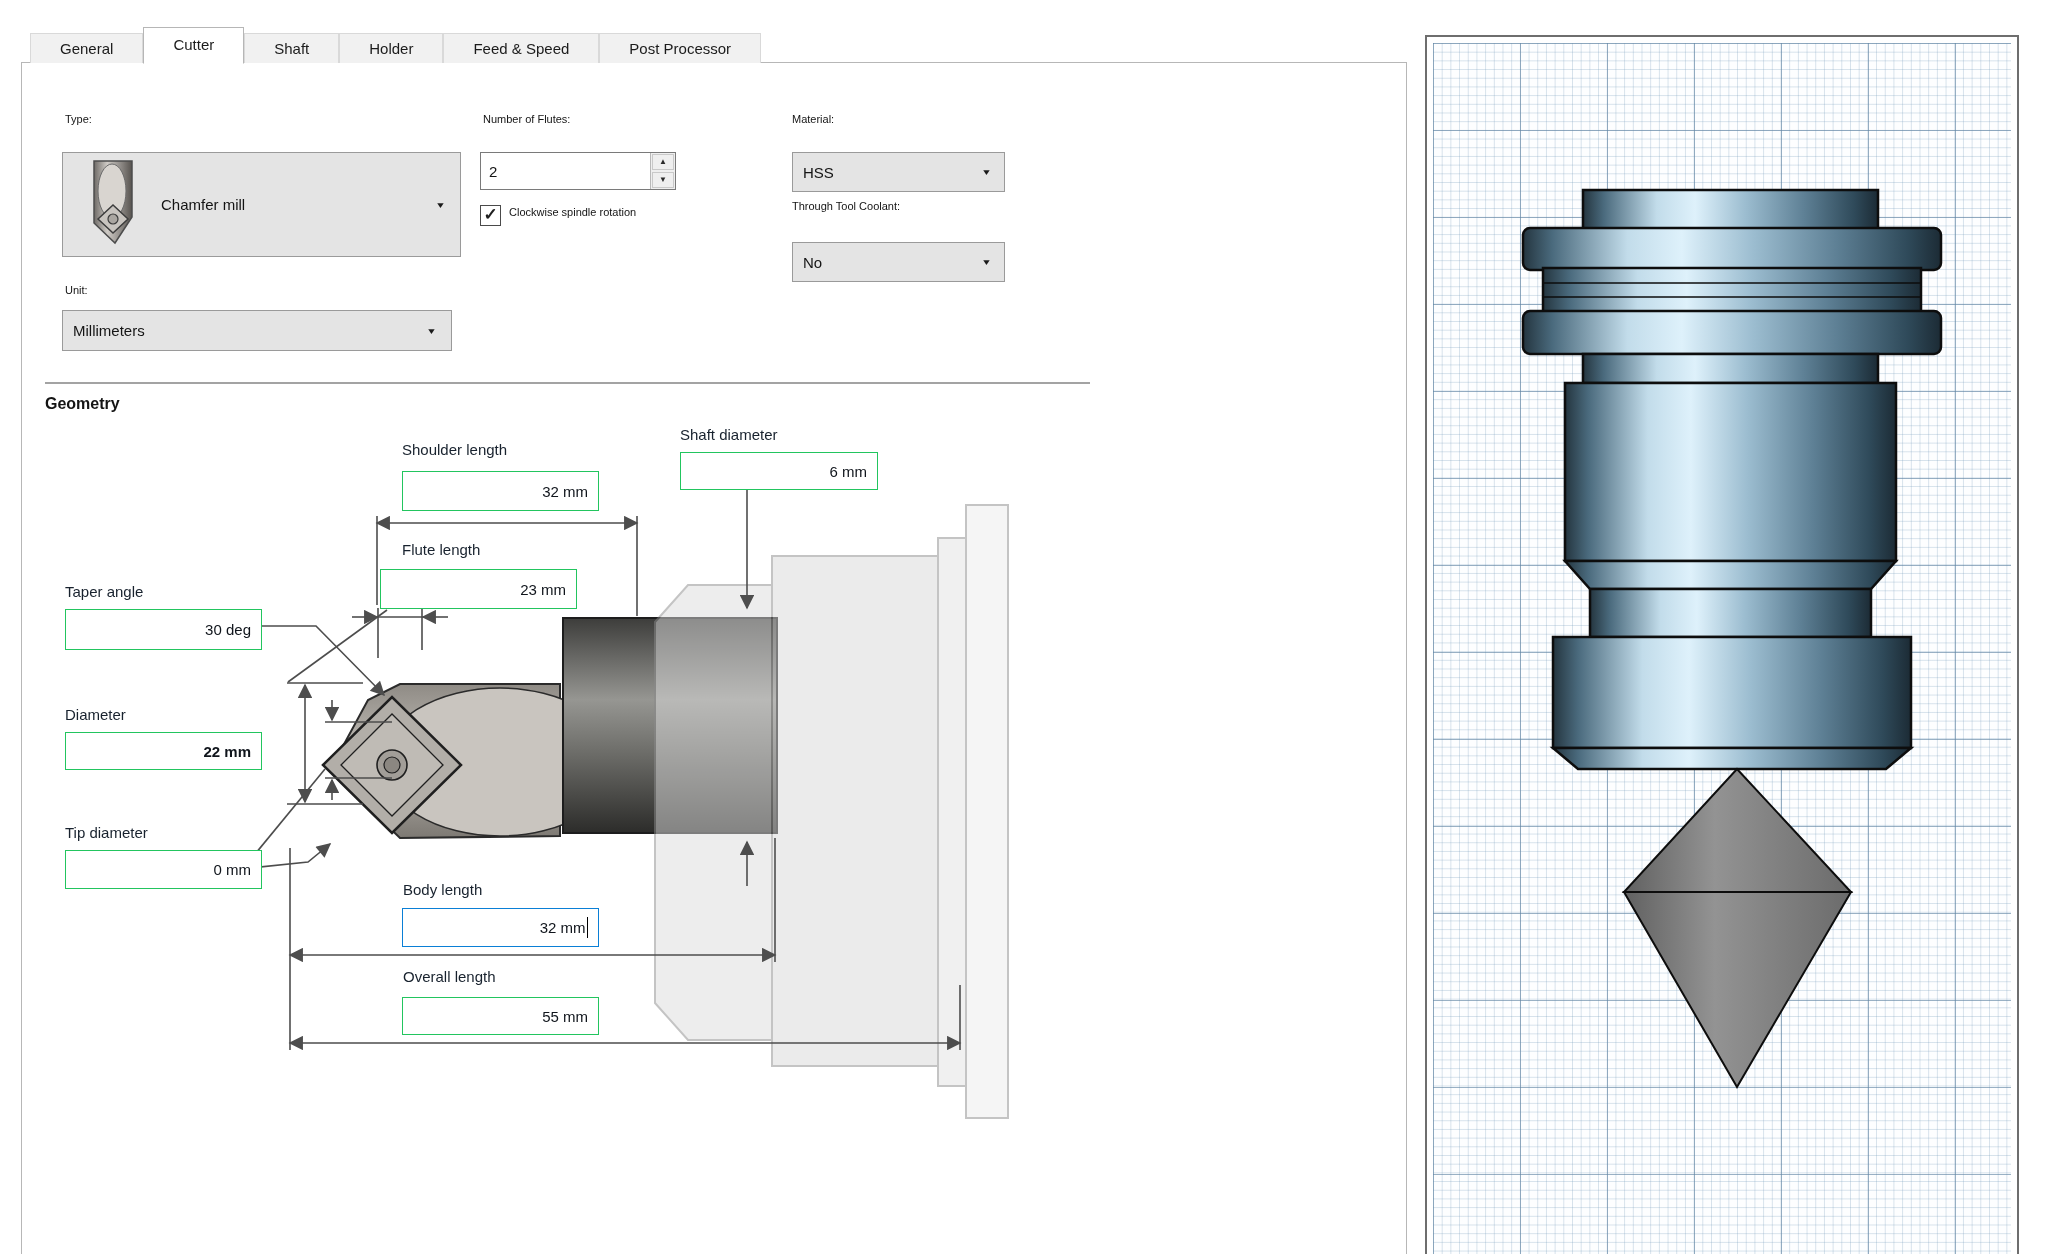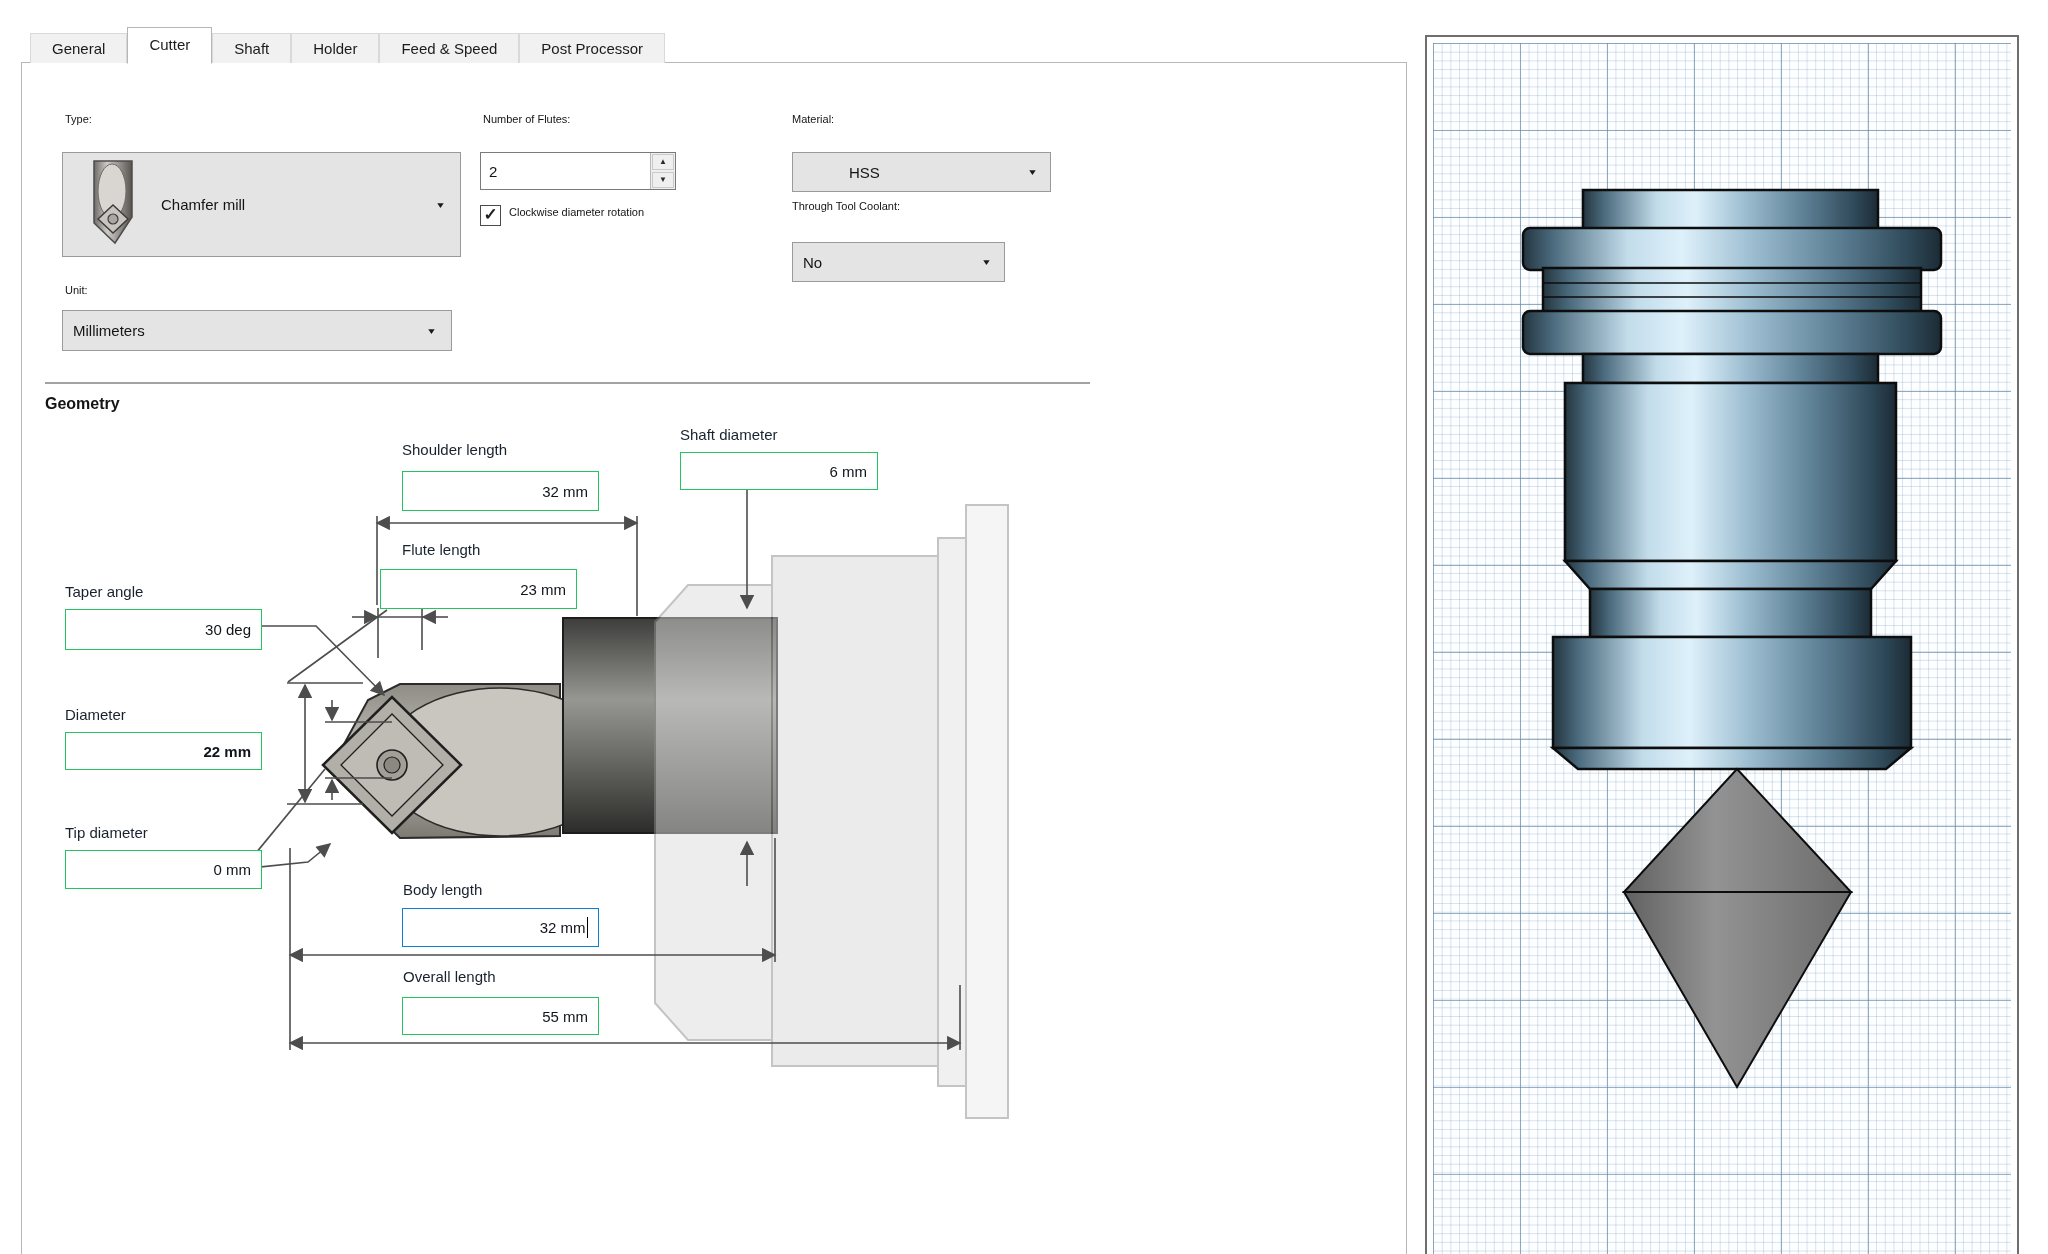--- a/index.html
+++ b/index.html
@@ -4,21 +4,21 @@
 <style>
   html,body{margin:0;padding:0;background:#ffffff;width:2048px;height:1254px;overflow:hidden;
     font-family:"Liberation Sans",sans-serif;-webkit-font-smoothing:antialiased;position:relative;}
   .abs{position:absolute;}
 
   
   .panel{left:21px;top:62px;width:1384px;height:1200px;border:1px solid #b7b7b7;background:#fff;z-index:1;}
 
   
   .tabbar{left:30px;top:28px;height:35px;display:flex;align-items:flex-end;z-index:5;}
-  .tab{height:29px;line-height:29px;padding:0 21px;background:#f1f1f1;border:1px solid #d9d9d9;border-bottom:none;
+  .tab{height:29px;line-height:29px;padding:0 29px;background:#f1f1f1;border:1px solid #d9d9d9;border-bottom:none;
        font-size:15px;color:#1b1b1b;cursor:default;}
   .tab.active{height:35px;line-height:34px;background:#ffffff;border:1px solid #b6b6b6;border-bottom:1px solid #ffffff;
        margin-bottom:-1px;position:relative;z-index:6;}
 
   
   .formlbl{font-size:11px;color:#141414;z-index:4;white-space:nowrap;}
   .combo{background:#e4e4e4;border:1px solid #9a9a9a;z-index:4;display:flex;align-items:center;}
   .combo .ctext{font-size:15px;color:#141414;}
   .arrow{margin-left:auto;font-size:11px;color:#1a1a1a;transform:scaleY(.75);}
   .spin{background:#ffffff;border:1px solid #7a7a7a;z-index:4;display:flex;align-items:stretch;}
@@ -97,24 +97,24 @@
   <span class="stext">2</span>
   <span class="spincol">
     <span class="spinbtn">▲</span>
     <span class="spinbtn">▼</span>
   </span>
 </div>
 
 <div class="abs chk" style="left:480px;top:205px;">
   <span>✓</span>
 </div>
-<div class="abs formlbl" style="left:509px;top:206px;">Clockwise diameter rotation</div>
+<div class="abs formlbl" style="left:509px;top:206px;">Clockwise spindle rotation</div>
 
 <div class="abs formlbl" style="left:792px;top:113px;">Material:</div>
-<div class="abs combo" style="left:792px;top:152px;width:211px;height:38px;padding-left:46px;">
+<div class="abs combo" style="left:792px;top:152px;width:211px;height:38px;">
   <span class="ctext" style="margin-left:10px;">HSS</span>
   <span class="arrow" style="margin-right:12px;">▼</span>
 </div>
 
 <div class="abs formlbl" style="left:792px;top:200px;">Through Tool Coolant:</div>
 <div class="abs combo" style="left:792px;top:242px;width:211px;height:38px;">
   <span class="ctext" style="margin-left:10px;">No</span>
   <span class="arrow" style="margin-right:12px;">▼</span>
 </div>
 

